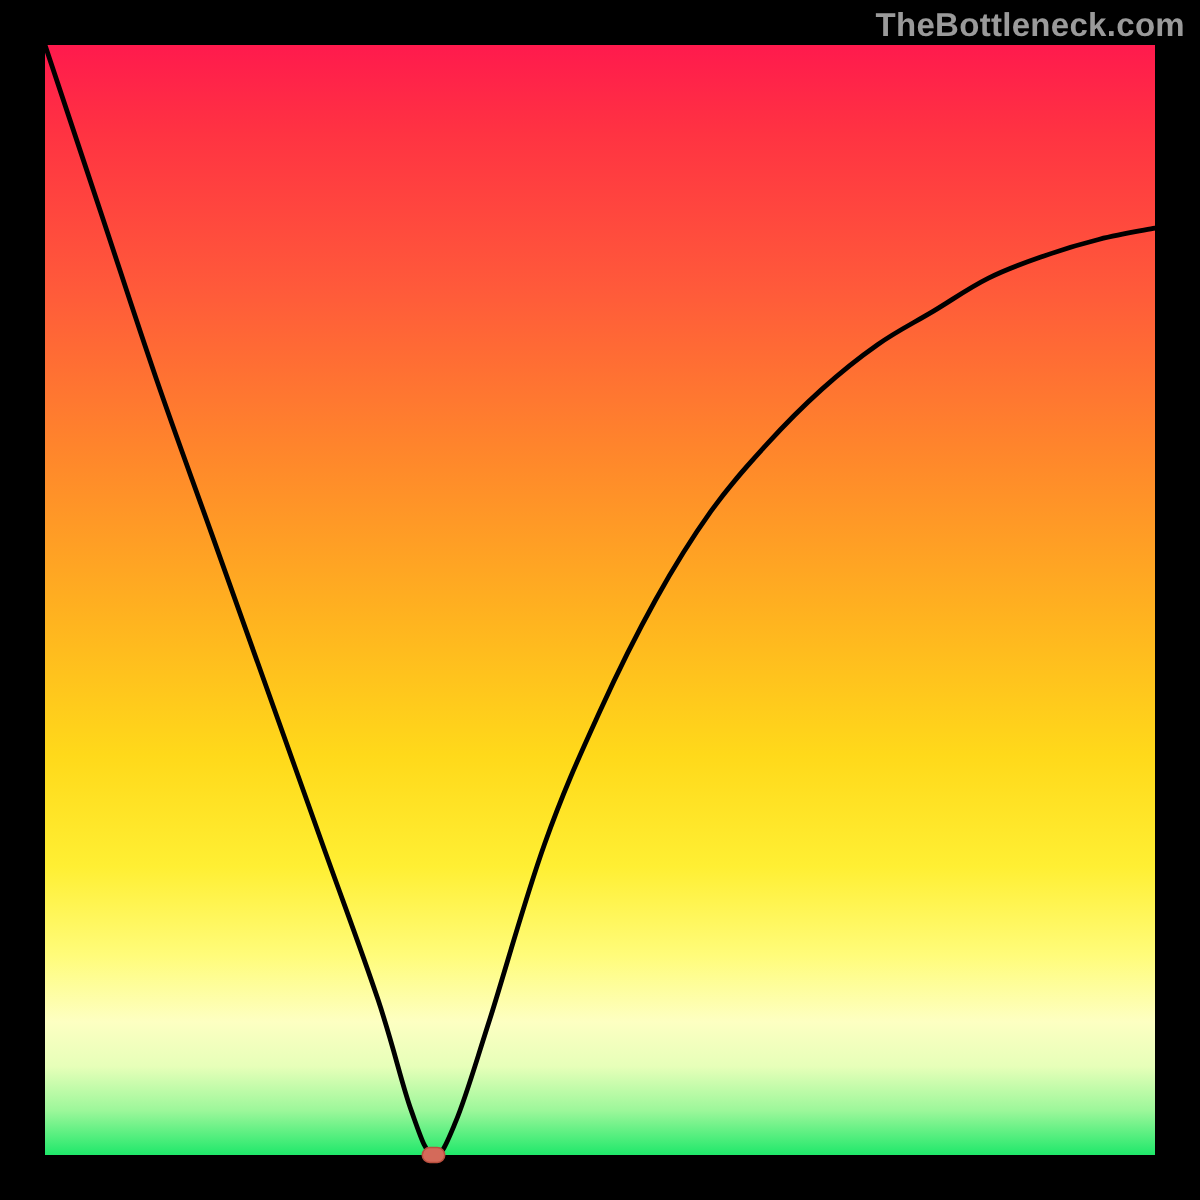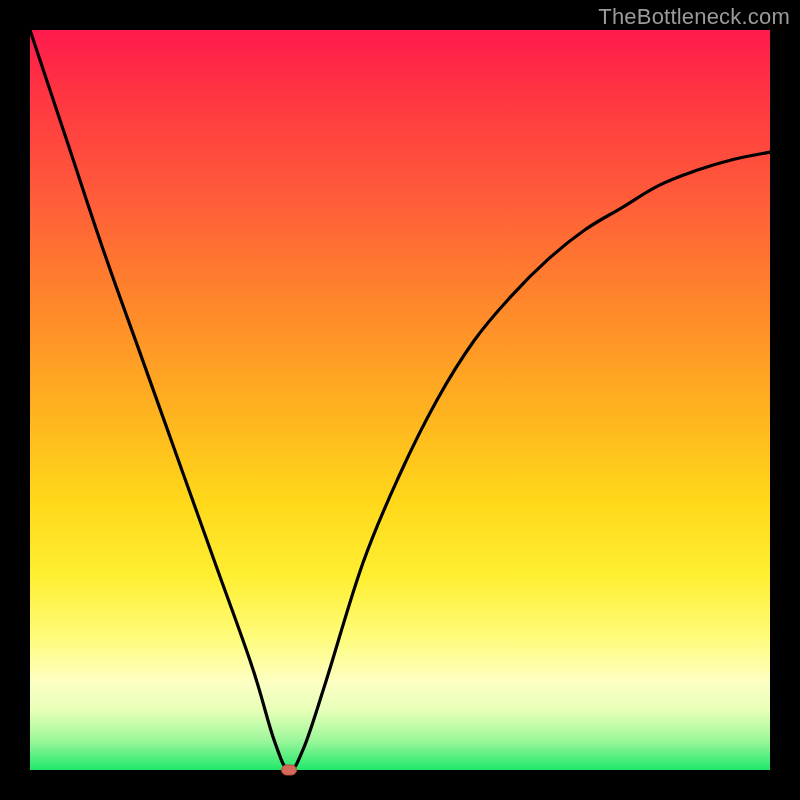--- a/index.html
+++ b/index.html
@@ -41,21 +41,21 @@
       #9cf79a 96%,
       #1fe86a 100%
     );
   }
   .watermark {
     position: absolute;
     top: 4px;
     right: 10px;
     color: #9a9a9a;
     font-size: 22px;
-    font-weight: 400;
+    font-weight: 700;
     letter-spacing: 0.2px;
     user-select: none;
   }
   svg.curve {
     position: absolute;
     top: 0;
     left: 0;
     width: 740px;
     height: 740px;
     overflow: visible;

